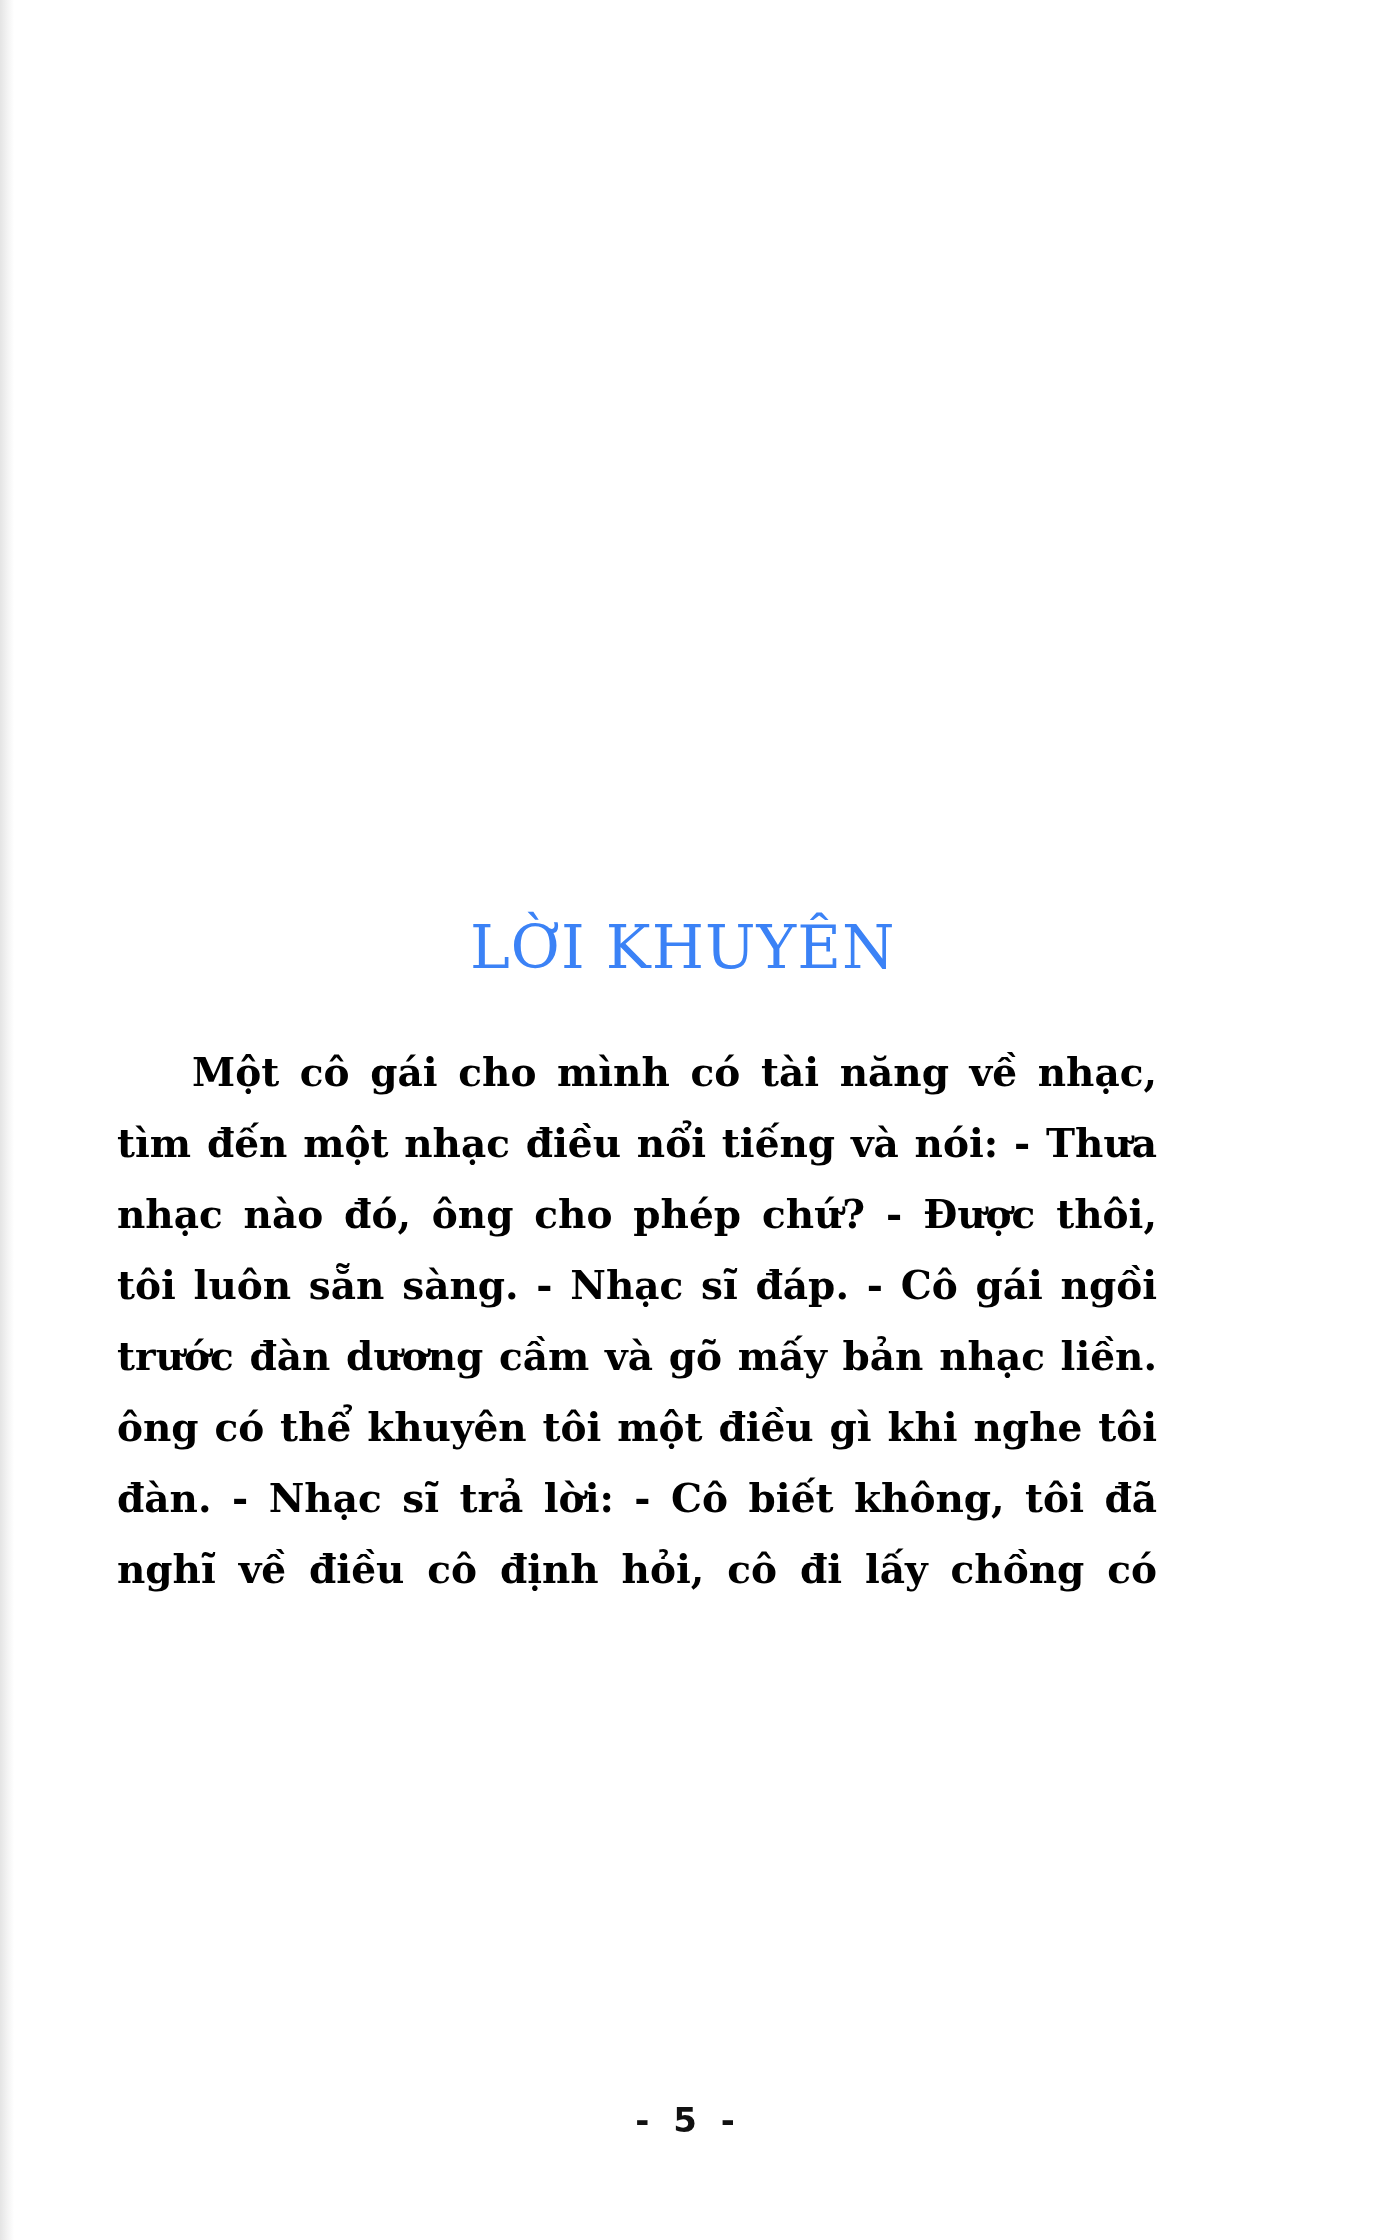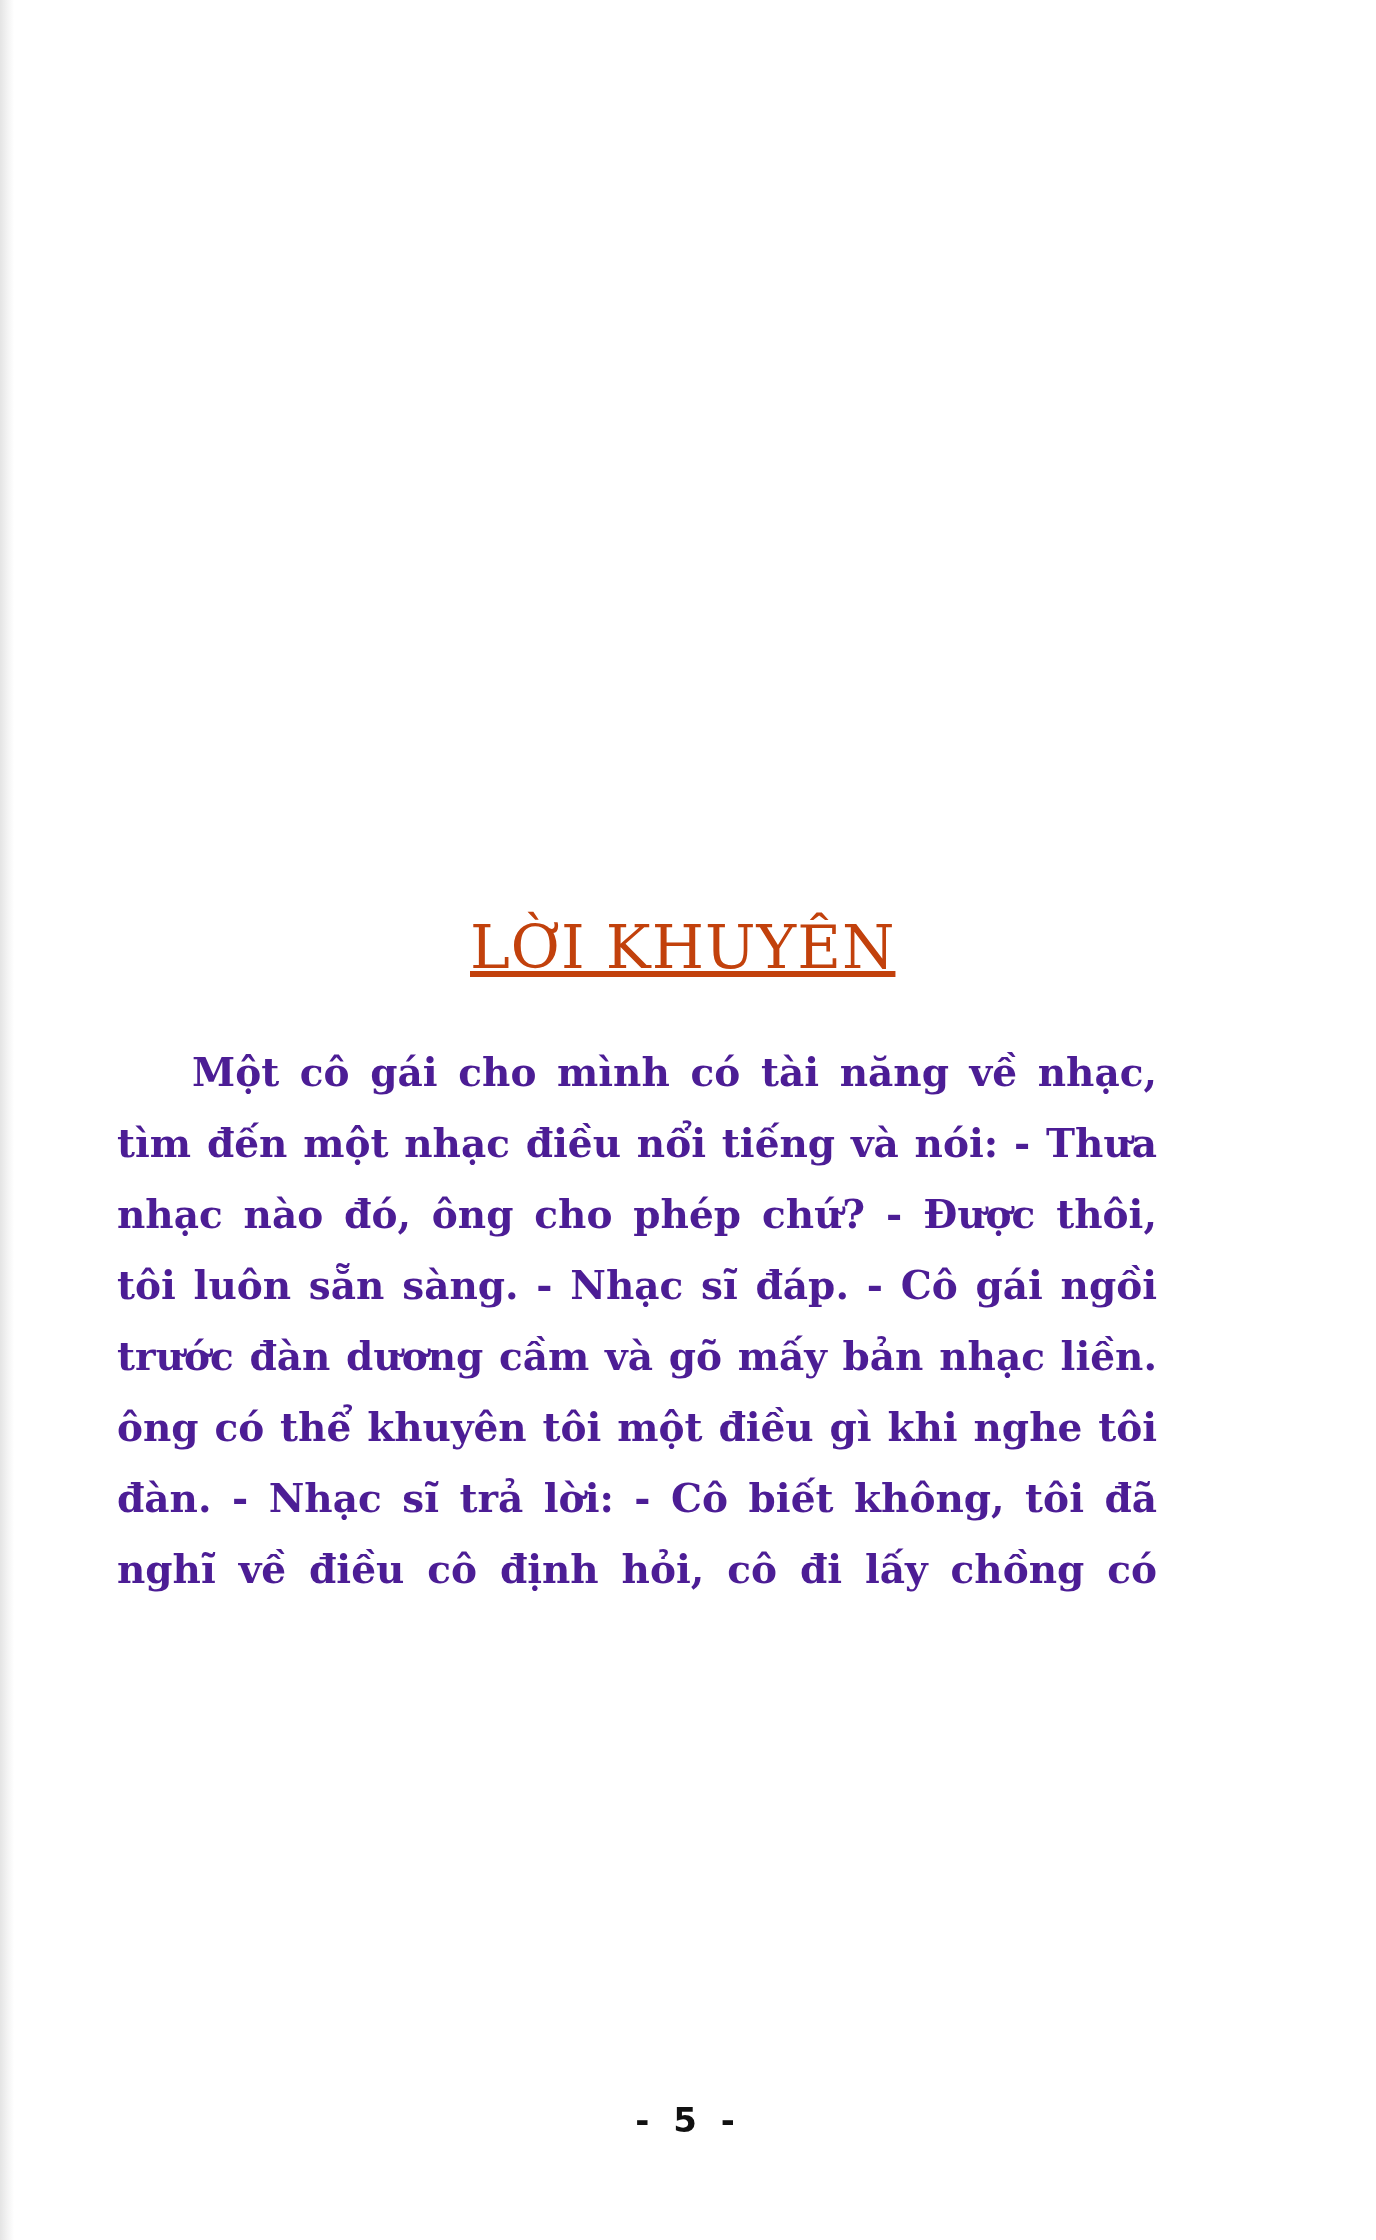--- a/index.html
+++ b/index.html
@@ -29,39 +29,38 @@
       height: 2240px;
     }
     .chapter-title {
       position: absolute;
       left: 470px;
       top: 872px;
       font-family: "DejaVu Serif", serif;
       font-size: 60px;
       line-height: 70px;
       letter-spacing: 1px;
-      color: #c2410c;
+      color: #3b82f6;
       font-weight: normal;
       white-space: nowrap;
       font-variant: small-caps;
-      text-decoration: underline;
     }
     .body-text {
       position: absolute;
       left: 117px;
       top: 1037px;
       width: 1040px;
       margin: 0;
       font-family: "DejaVu Serif", serif;
       font-size: 39px;
       line-height: 71px;
       font-weight: bold;
       text-align: justify;
       text-align-last: left;
-      color: #4c1d95;
+      color: #000000;
     }
     .body-line {
       display: block;
       white-space: nowrap;
       text-align: justify;
       text-align-last: justify;
     }
     .body-line.first {
       text-indent: 75px;
     }

